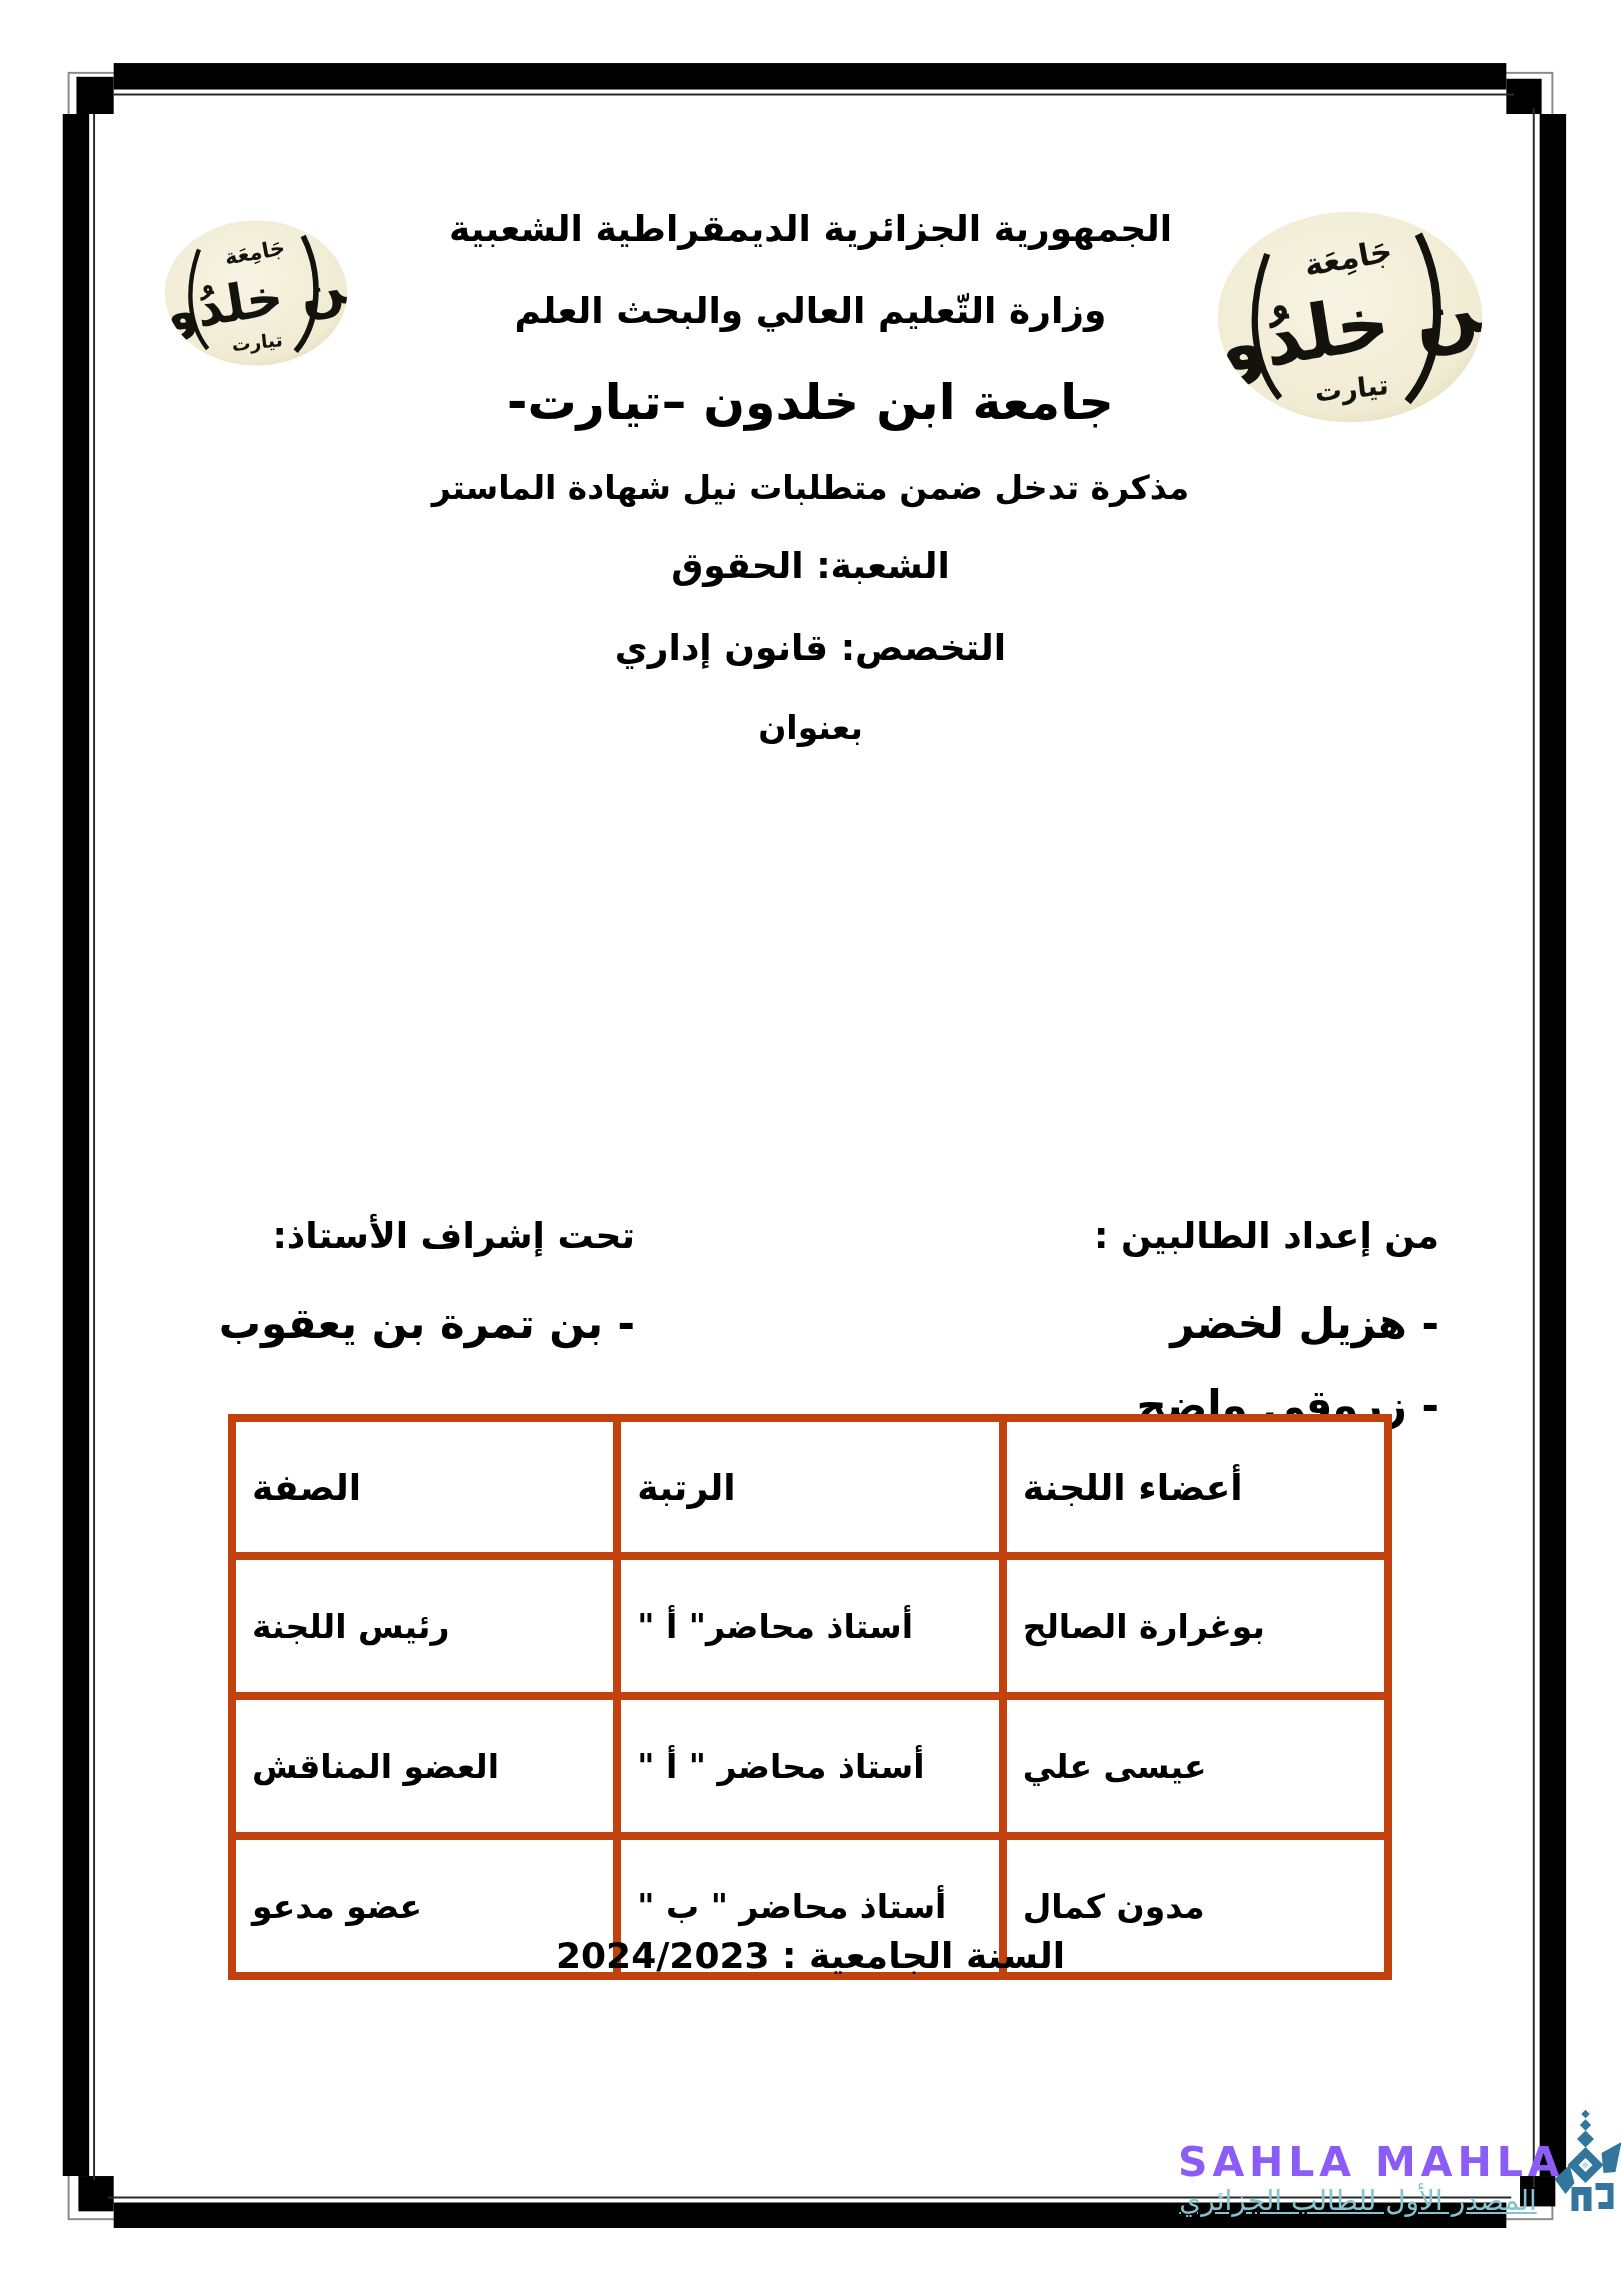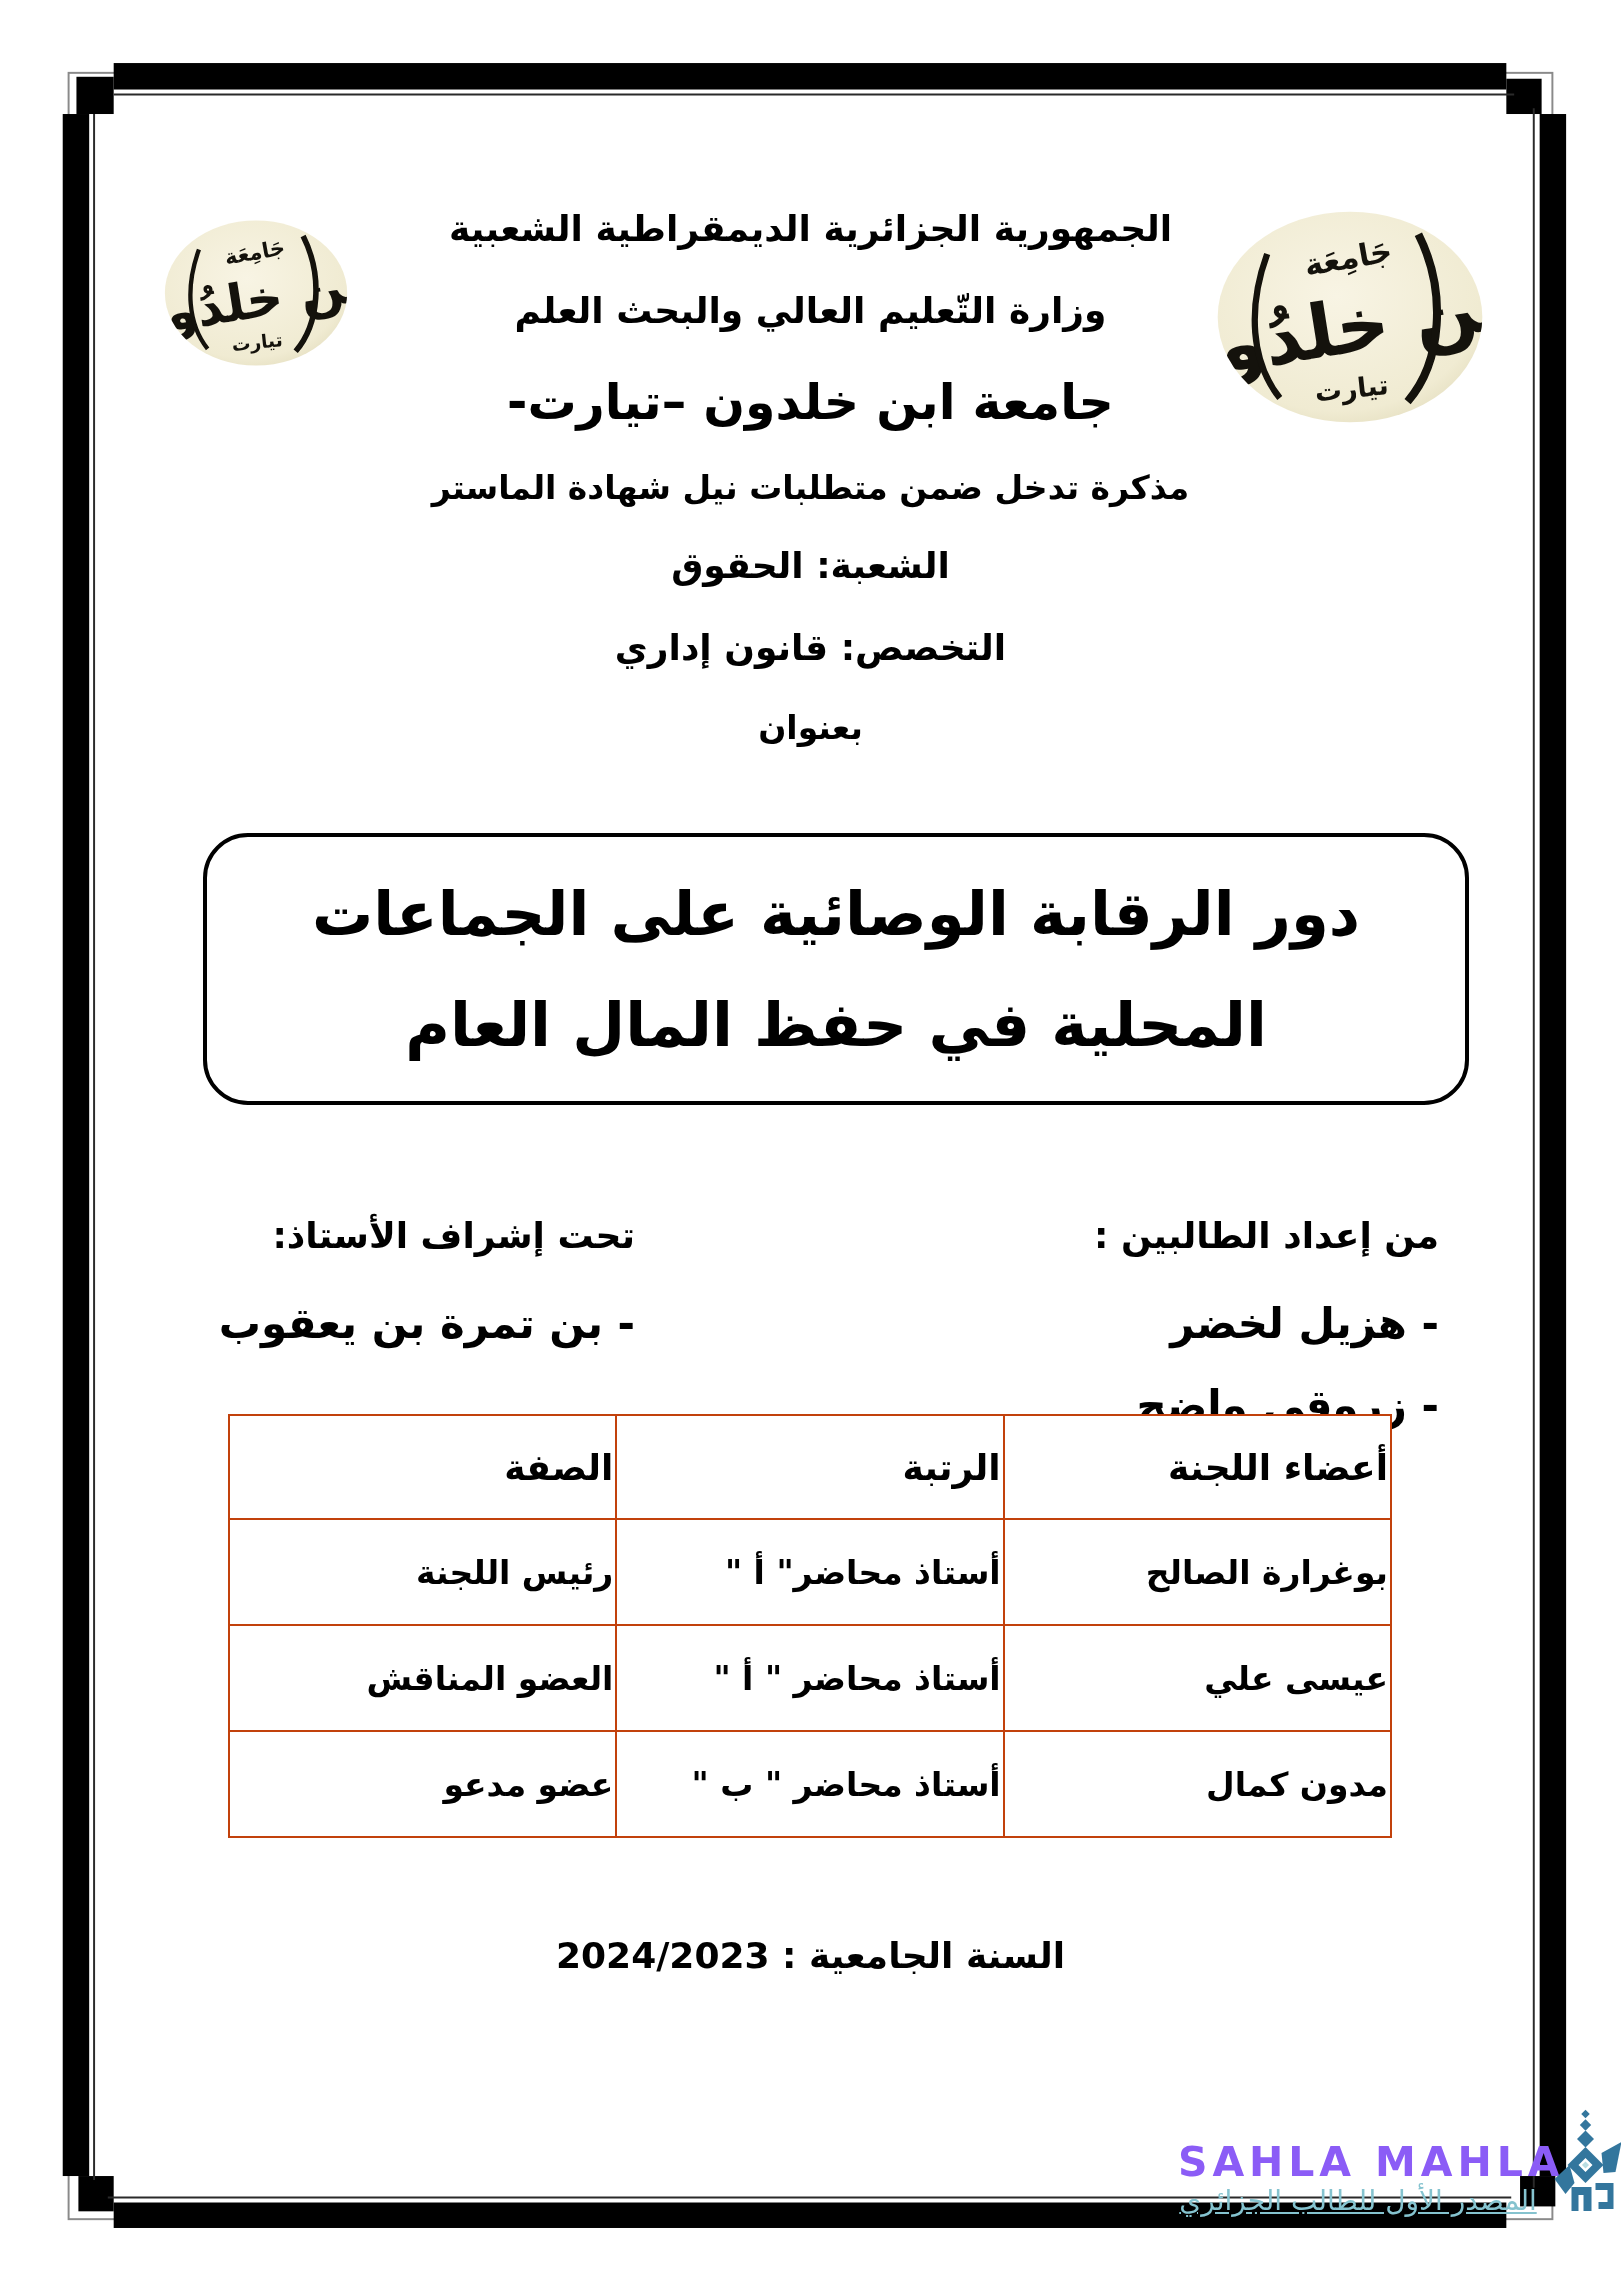--- a/index.html
+++ b/index.html
@@ -36,22 +36,22 @@
   .students{position:absolute;right:182px;top:1215px;z-index:4;}
   .supervisor{position:absolute;left:312px;top:1215px;width:323px;text-align:right;z-index:4;}
   .sec-h{font-size:36px;font-weight:bold;margin-bottom:43px;white-space:nowrap;}
   .name{font-size:42px;font-weight:bold;margin-bottom:33px;white-space:nowrap;}
   .students .name{margin-left:55px;}
   .committee{
     position:absolute;left:228px;top:1414px;width:1164px;z-index:4;
     border-collapse:collapse;table-layout:fixed;background:#fff;
   }
   .committee th,.committee td{
-    border:2px solid #c2410c;text-align:right;vertical-align:middle;
-    font-weight:bold;padding:2px;
+    border:8px solid #c2410c;text-align:left;vertical-align:middle;
+    font-weight:bold;padding:16px;
   }
   .committee th{height:98px;font-size:36px;border-bottom-width:2.9px;}
   .committee td{height:100px;font-size:33px;}
   .year{
     position:absolute;left:137px;right:137px;top:1935px;
     text-align:center;font-size:36px;font-weight:bold;z-index:4;
   }
   .wm-brand{
     position:absolute;left:1178px;top:2138px;
     font-size:41px;font-weight:bold;letter-spacing:4.9px;white-space:nowrap;
@@ -132,24 +132,20 @@
   </svg>
 
   <div class="hline l1" dir="rtl">الجمهورية الجزائرية الديمقراطية الشعبية</div>
   <div class="hline l2" dir="rtl">وزارة التّعليم العالي والبحث العلم</div>
   <div class="hline l3" dir="rtl">جامعة ابن خلدون –تيارت-</div>
   <div class="hline l4" dir="rtl">مذكرة تدخل ضمن متطلبات نيل شهادة الماستر</div>
   <div class="hline l5" dir="rtl">الشعبة: الحقوق</div>
   <div class="hline l6" dir="rtl">التخصص: قانون إداري</div>
   <div class="hline l7" dir="rtl">بعنوان</div>
 
-  <div class="title-box" dir="rtl">
-    <div class="title-line">دور الرقابة الوصائية على الجماعات</div>
-    <div class="title-line">المحلية في حفظ المال العام</div>
-  </div>
 
   <div class="students" dir="rtl">
     <div class="sec-h">من إعداد الطالبين :</div>
     <div class="name">- هزيل لخضر</div>
     <div class="name">- زروقي واضح</div>
   </div>
 
   <div class="supervisor" dir="rtl">
     <div class="sec-h">تحت إشراف الأستاذ:</div>
     <div class="name">- بن تمرة بن يعقوب</div>

